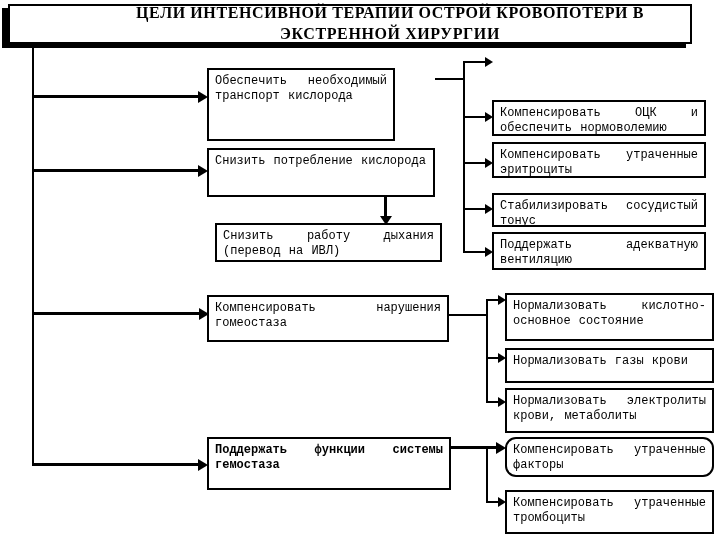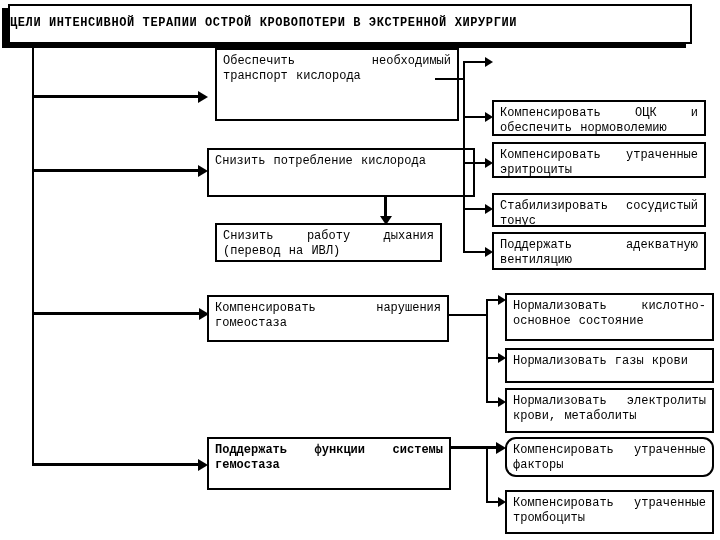--- a/index.html
+++ b/index.html
@@ -8,23 +8,23 @@
     font-family:"Liberation Mono","DejaVu Sans Mono",monospace;color:#000;
   }
   .box{
     position:absolute;box-sizing:border-box;background:#fff;border:2px solid #000;
     padding:4px 6px;font-size:12px;line-height:1.22;
     text-align:justify;text-align-last:left;word-spacing:1px;
   }
   .title-box{
     position:absolute;box-sizing:border-box;background:#fff;border:2px solid #000;
     box-shadow:-6px 4px 0 0 #000;
-    display:flex;align-items:center;justify-content:flex-start;text-align:center;
-    font-family:Liberation Mono, monospace;font-weight:bold;
-    font-size:12px;line-height:1.3;letter-spacing:0.6px;
+    display:flex;align-items:center;justify-content:flex-end;text-align:center;
+    font-family:Liberation Serif, serif;font-weight:bold;
+    font-size:16px;line-height:1.3;letter-spacing:0.6px;
   }
   .title-box span{display:inline-block;max-width:600px;}
   .hline,.vline{position:absolute;background:#000;}
   .arrow-e::after{
     content:"";position:absolute;left:100%;top:50%;margin-top:-5px;
     border-left:8px solid #000;border-top:5px solid transparent;border-bottom:5px solid transparent;
   }
   .arrow-e-lg::after{
     content:"";position:absolute;left:100%;top:50%;margin-top:-6px;
     border-left:10px solid #000;border-top:6px solid transparent;border-bottom:6px solid transparent;
@@ -42,24 +42,24 @@
   <div class="title-box" style="left:8px;top:4px;width:684px;height:40px;">
     <span>ЦЕЛИ ИНТЕНСИВНОЙ ТЕРАПИИ ОСТРОЙ КРОВОПОТЕРИ В ЭКСТРЕННОЙ ХИРУРГИИ</span>
   </div>
 
   <div class="vline" style="left:32px;top:44px;width:2px;height:422px;"></div>
   <div class="hline arrow-e-lg" style="left:32px;top:95px;width:166px;height:3px;"></div>
   <div class="hline arrow-e-lg" style="left:32px;top:169px;width:166px;height:3px;"></div>
   <div class="hline arrow-e-lg" style="left:32px;top:312px;width:167px;height:3px;"></div>
   <div class="hline arrow-e-lg" style="left:32px;top:463px;width:166px;height:3px;"></div>
 
-  <div class="box" style="left:207px;top:48px;width:244px;height:73px;margin-left:8px;">
+  <div class="box" style="left:207px;top:68px;width:188px;height:73px;">
     <span>Обеспечить необходимый транспорт кислорода</span>
   </div>
-  <div class="box" style="left:207px;top:148px;width:268px;height:49px;">
+  <div class="box" style="left:207px;top:148px;width:228px;height:49px;">
     <span>Снизить потребление кислорода</span>
   </div>
   <div class="box" style="left:215px;top:223px;width:227px;height:39px;">
     <span>Снизить работу дыхания (перевод на ИВЛ)</span>
   </div>
   <div class="box" style="left:207px;top:295px;width:242px;height:47px;">
     <span>Компенсировать нарушения гомеостаза</span>
   </div>
   <div class="box" style="left:207px;top:437px;width:244px;height:53px;font-weight:bold;">
     <span>Поддержать функции системы гемостаза</span>

